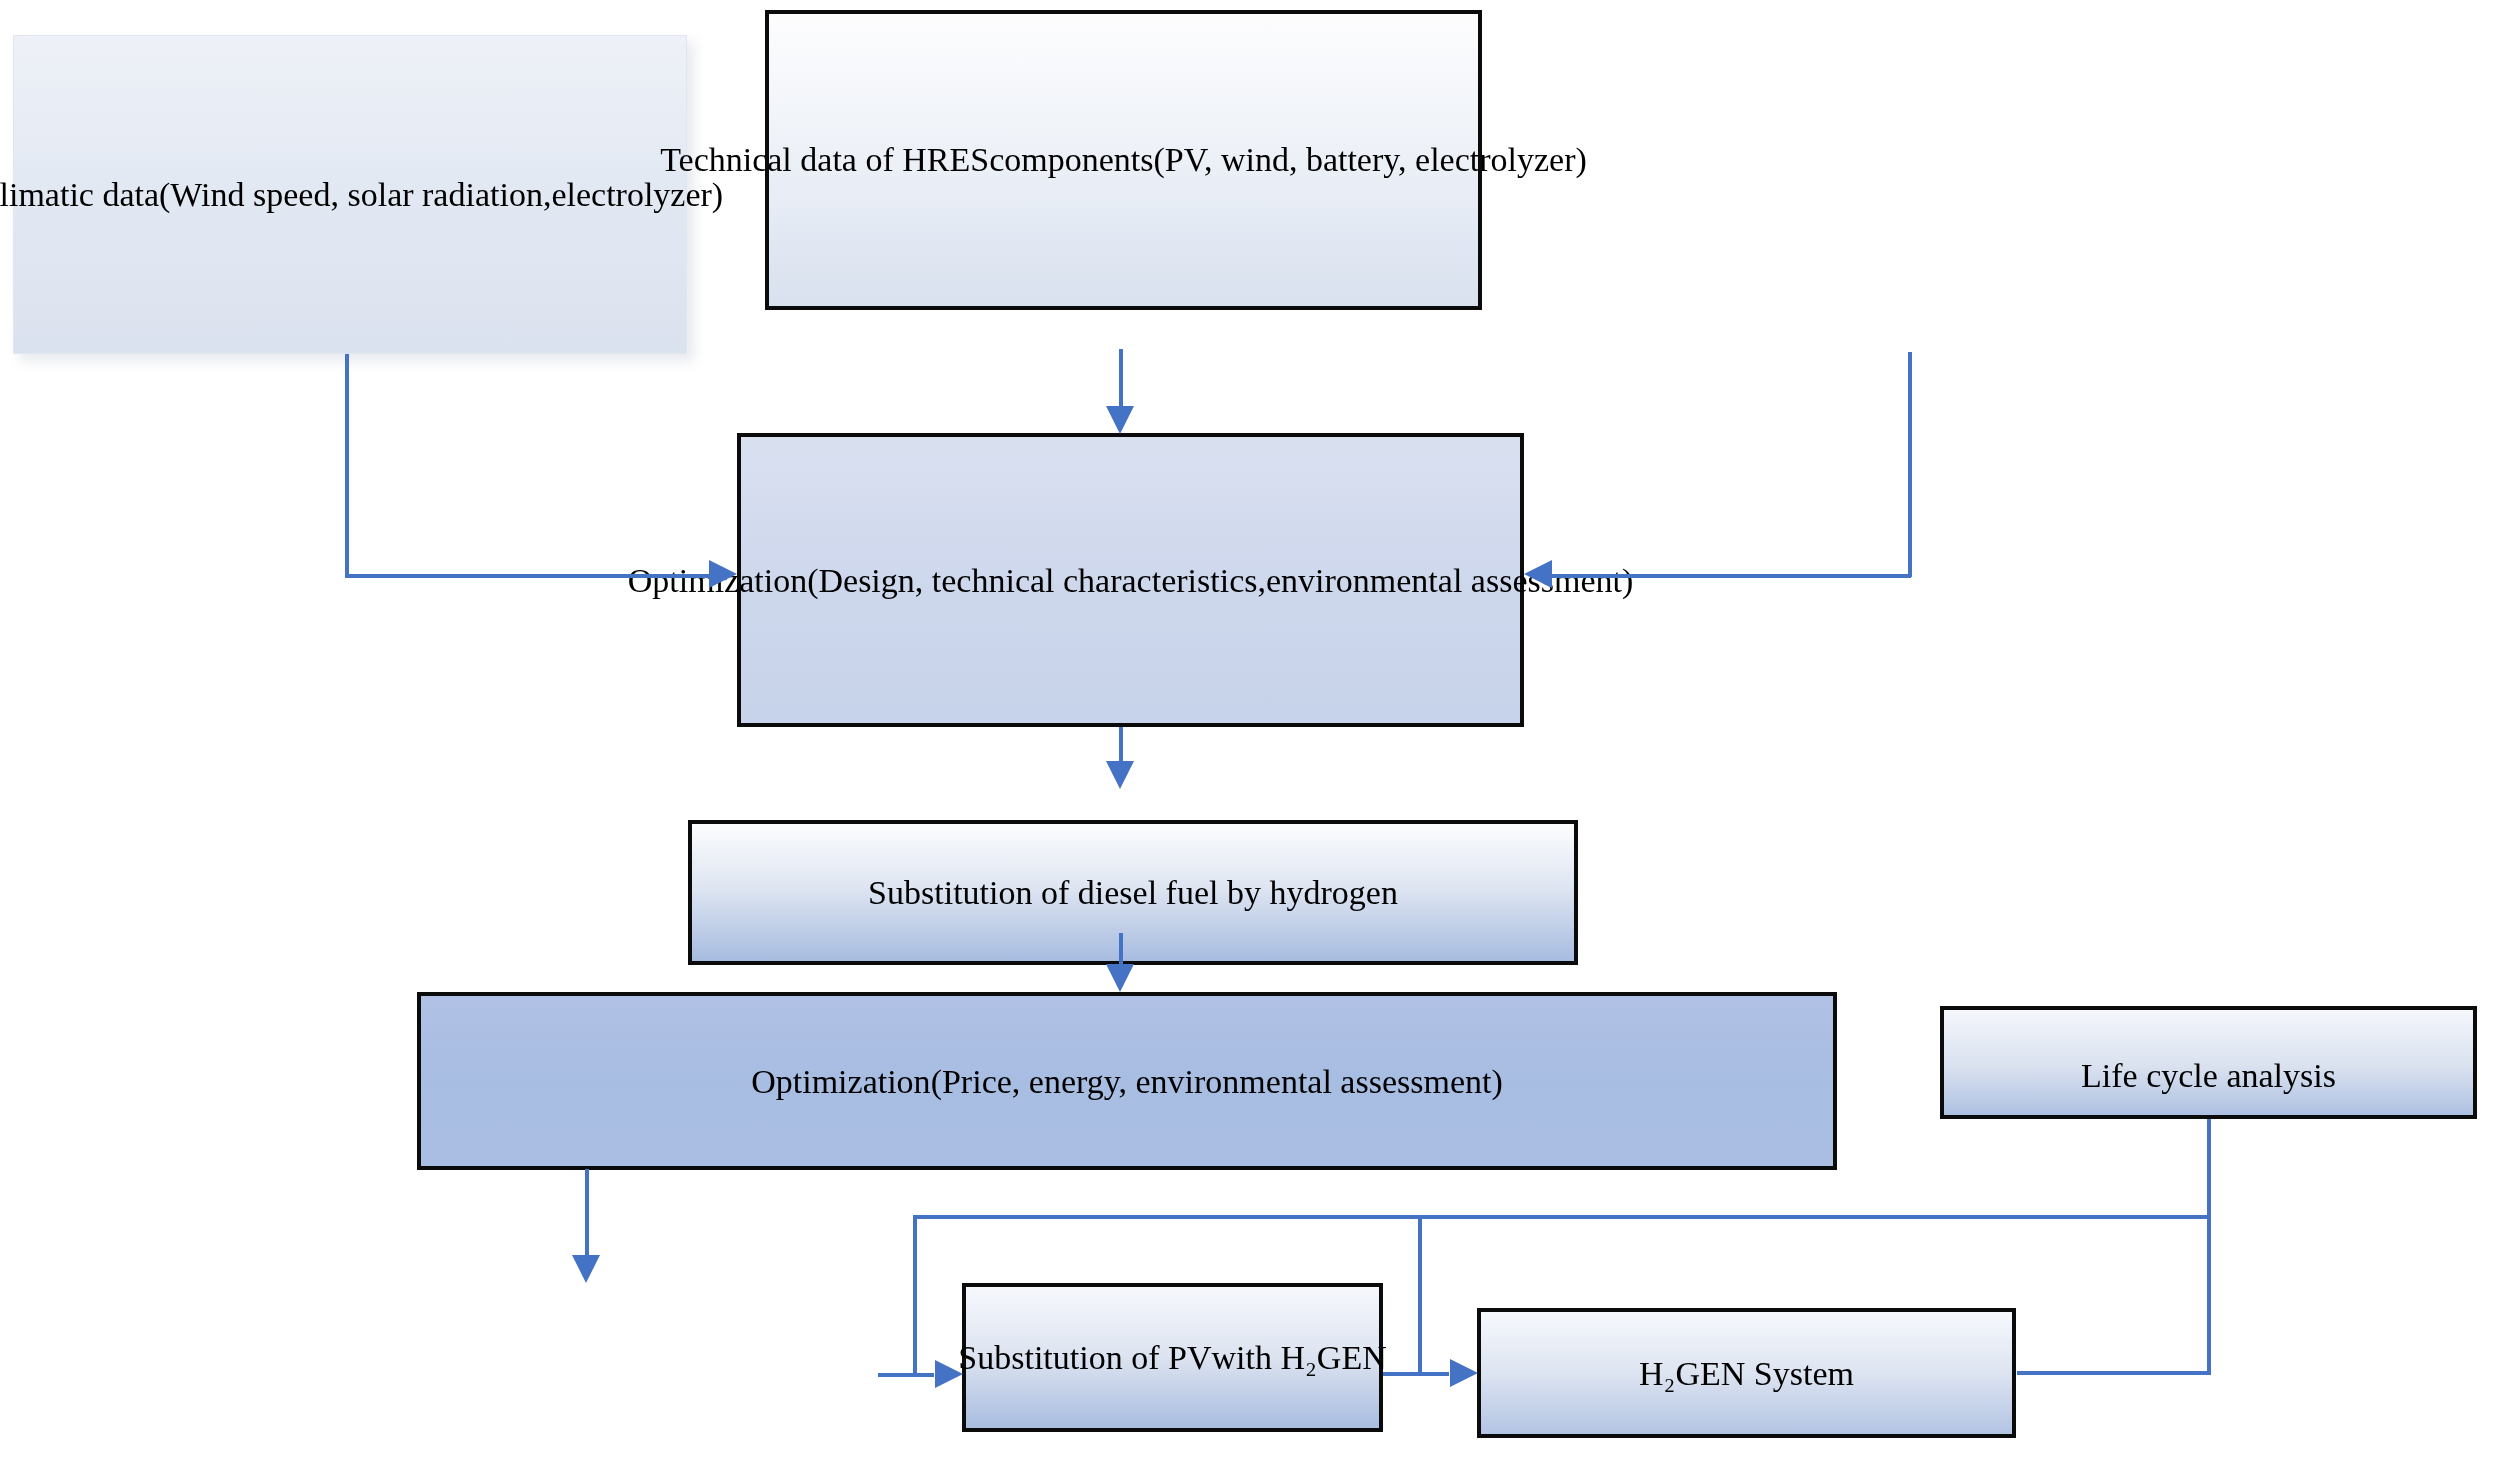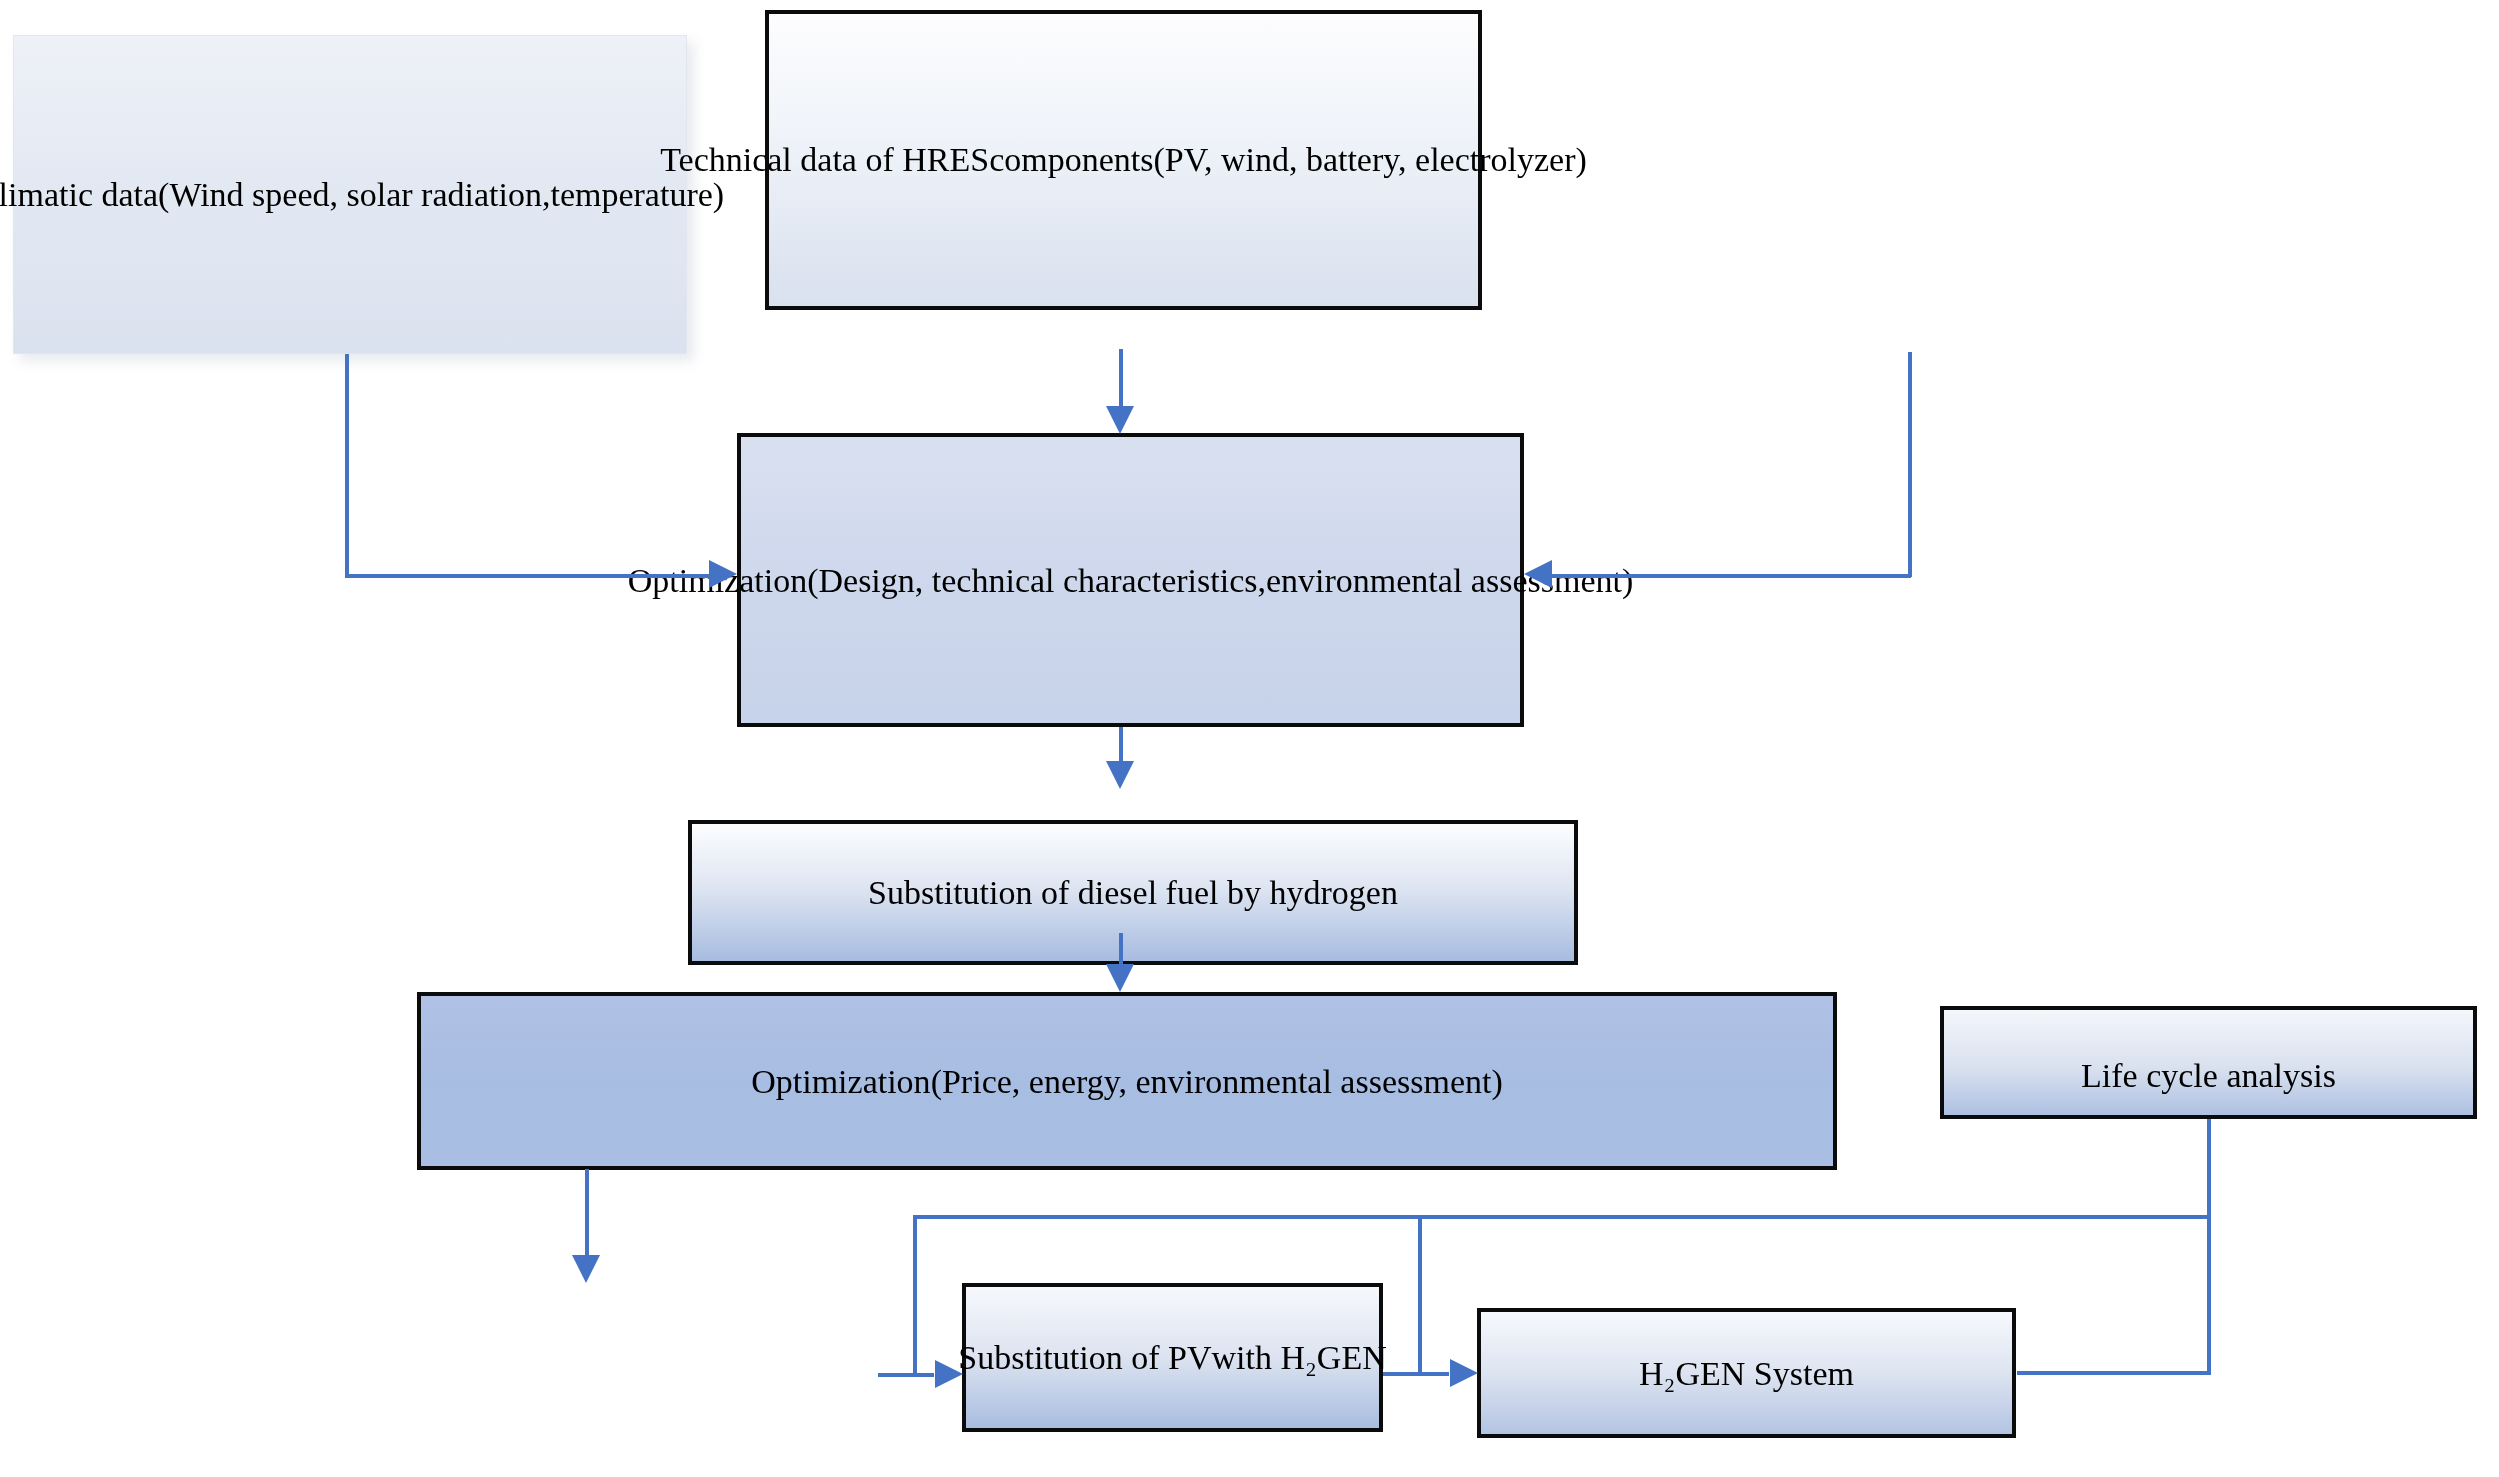--- a/index.html
+++ b/index.html
@@ -77,21 +77,21 @@
   .ah-down  { border-left: 14.6px solid transparent; border-right: 14.6px solid transparent; border-top: 28px solid #4472c4; }
 </style>
 </head>
 <body>
 
 <div id="canvas">
 
   <div class="node box-climatic">
     <span class="tline">Climatic data</span>
     <span class="tline">(Wind speed, solar radiation,</span>
-    <span class="tline">temperature)</span>
+    <span class="tline">electrolyzer)</span>
   </div>
 
   <div class="node bordered box-technical">
     <span class="tline">Technical data of HRES</span>
     <span class="tline">components</span>
     <span class="tline">(PV, wind, battery, electrolyzer)</span>
   </div>
 
 
   <div class="node bordered box-opt1">

